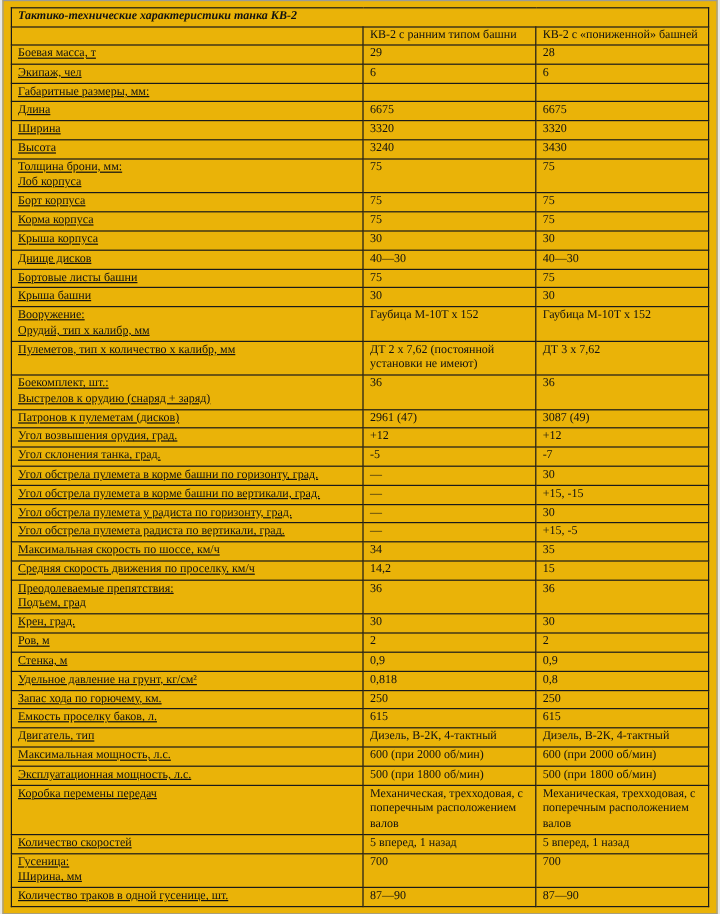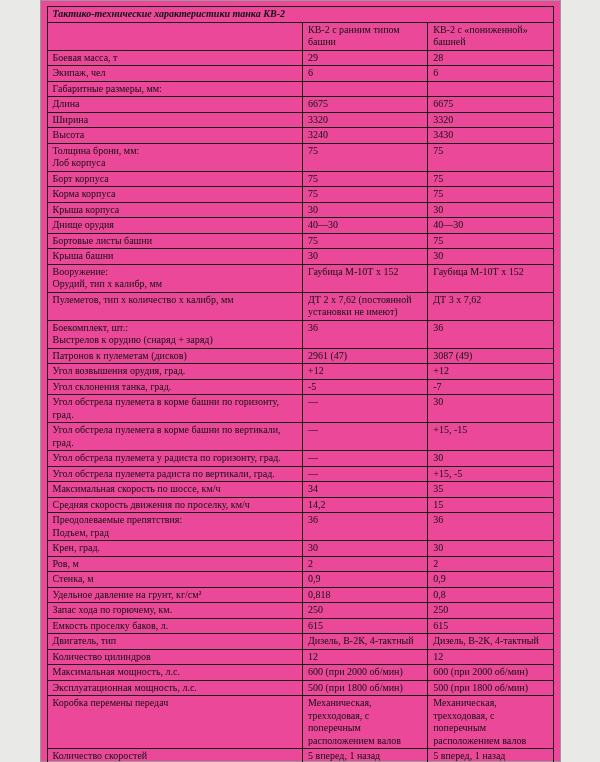--- a/index.html
+++ b/index.html
@@ -2,24 +2,24 @@
 <html><head>
 <meta charset="utf-8">
 <style>
   html, body {
     margin: 0;
     padding: 0;
     background: #e9e9e7;
     font-family: "Liberation Serif", "DejaVu Serif", serif;
   }
   .page {
-    width: 521px;
+    width: 596px;
     height: 762px;
     box-sizing: border-box;
-    background: #ec4899;
+    background: #eab308;
     border: 1px solid #9a9a98;
     padding: 5px 6px;
     margin: 0 auto;
   }
   table.spec {
     width: 100%;
     height: 100%;
     border-collapse: collapse;
     table-layout: fixed;
   }
@@ -44,20 +44,21 @@
     font-size: 11.5px;
     line-height: 14px;
     padding: 2px 4px;
   }
   th.header-cell {
     font-weight: normal;
     font-size: 10px;
   }
   td.label-cell {
     white-space: pre-line;
+    text-decoration: underline;
   }
   td.value-cell {
     white-space: normal;
   }
 </style>
 </head>
 <body>
 
 <div class="page">
   <table class="spec">
@@ -122,21 +123,21 @@
           <td class="label-cell">Корма корпуса</td>
           <td class="value-cell">75</td>
           <td class="value-cell">75</td>
         </tr>
         <tr>
           <td class="label-cell">Крыша корпуса</td>
           <td class="value-cell">30</td>
           <td class="value-cell">30</td>
         </tr>
         <tr>
-          <td class="label-cell">Днище орудия</td>
+          <td class="label-cell">Днище дисков</td>
           <td class="value-cell">40—30</td>
           <td class="value-cell">40—30</td>
         </tr>
         <tr>
           <td class="label-cell">Бортовые листы башни</td>
           <td class="value-cell">75</td>
           <td class="value-cell">75</td>
         </tr>
         <tr>
           <td class="label-cell">Крыша башни</td>
@@ -238,25 +239,20 @@
         </tr>
         <tr>
           <td class="label-cell">Емкость проселку баков, л.</td>
           <td class="value-cell">615</td>
           <td class="value-cell">615</td>
         </tr>
         <tr>
           <td class="label-cell">Двигатель, тип</td>
           <td class="value-cell">Дизель, В-2К, 4-тактный</td>
           <td class="value-cell">Дизель, В-2К, 4-тактный</td>
-        </tr>
-        <tr>
-          <td class="label-cell">Количество цилиндров</td>
-          <td class="value-cell">12</td>
-          <td class="value-cell">12</td>
         </tr>
         <tr>
           <td class="label-cell">Максимальная мощность, л.с.</td>
           <td class="value-cell">600 (при 2000 об/мин)</td>
           <td class="value-cell">600 (при 2000 об/мин)</td>
         </tr>
         <tr>
           <td class="label-cell">Эксплуатационная мощность, л.с.</td>
           <td class="value-cell">500 (при 1800 об/мин)</td>
           <td class="value-cell">500 (при 1800 об/мин)</td>

